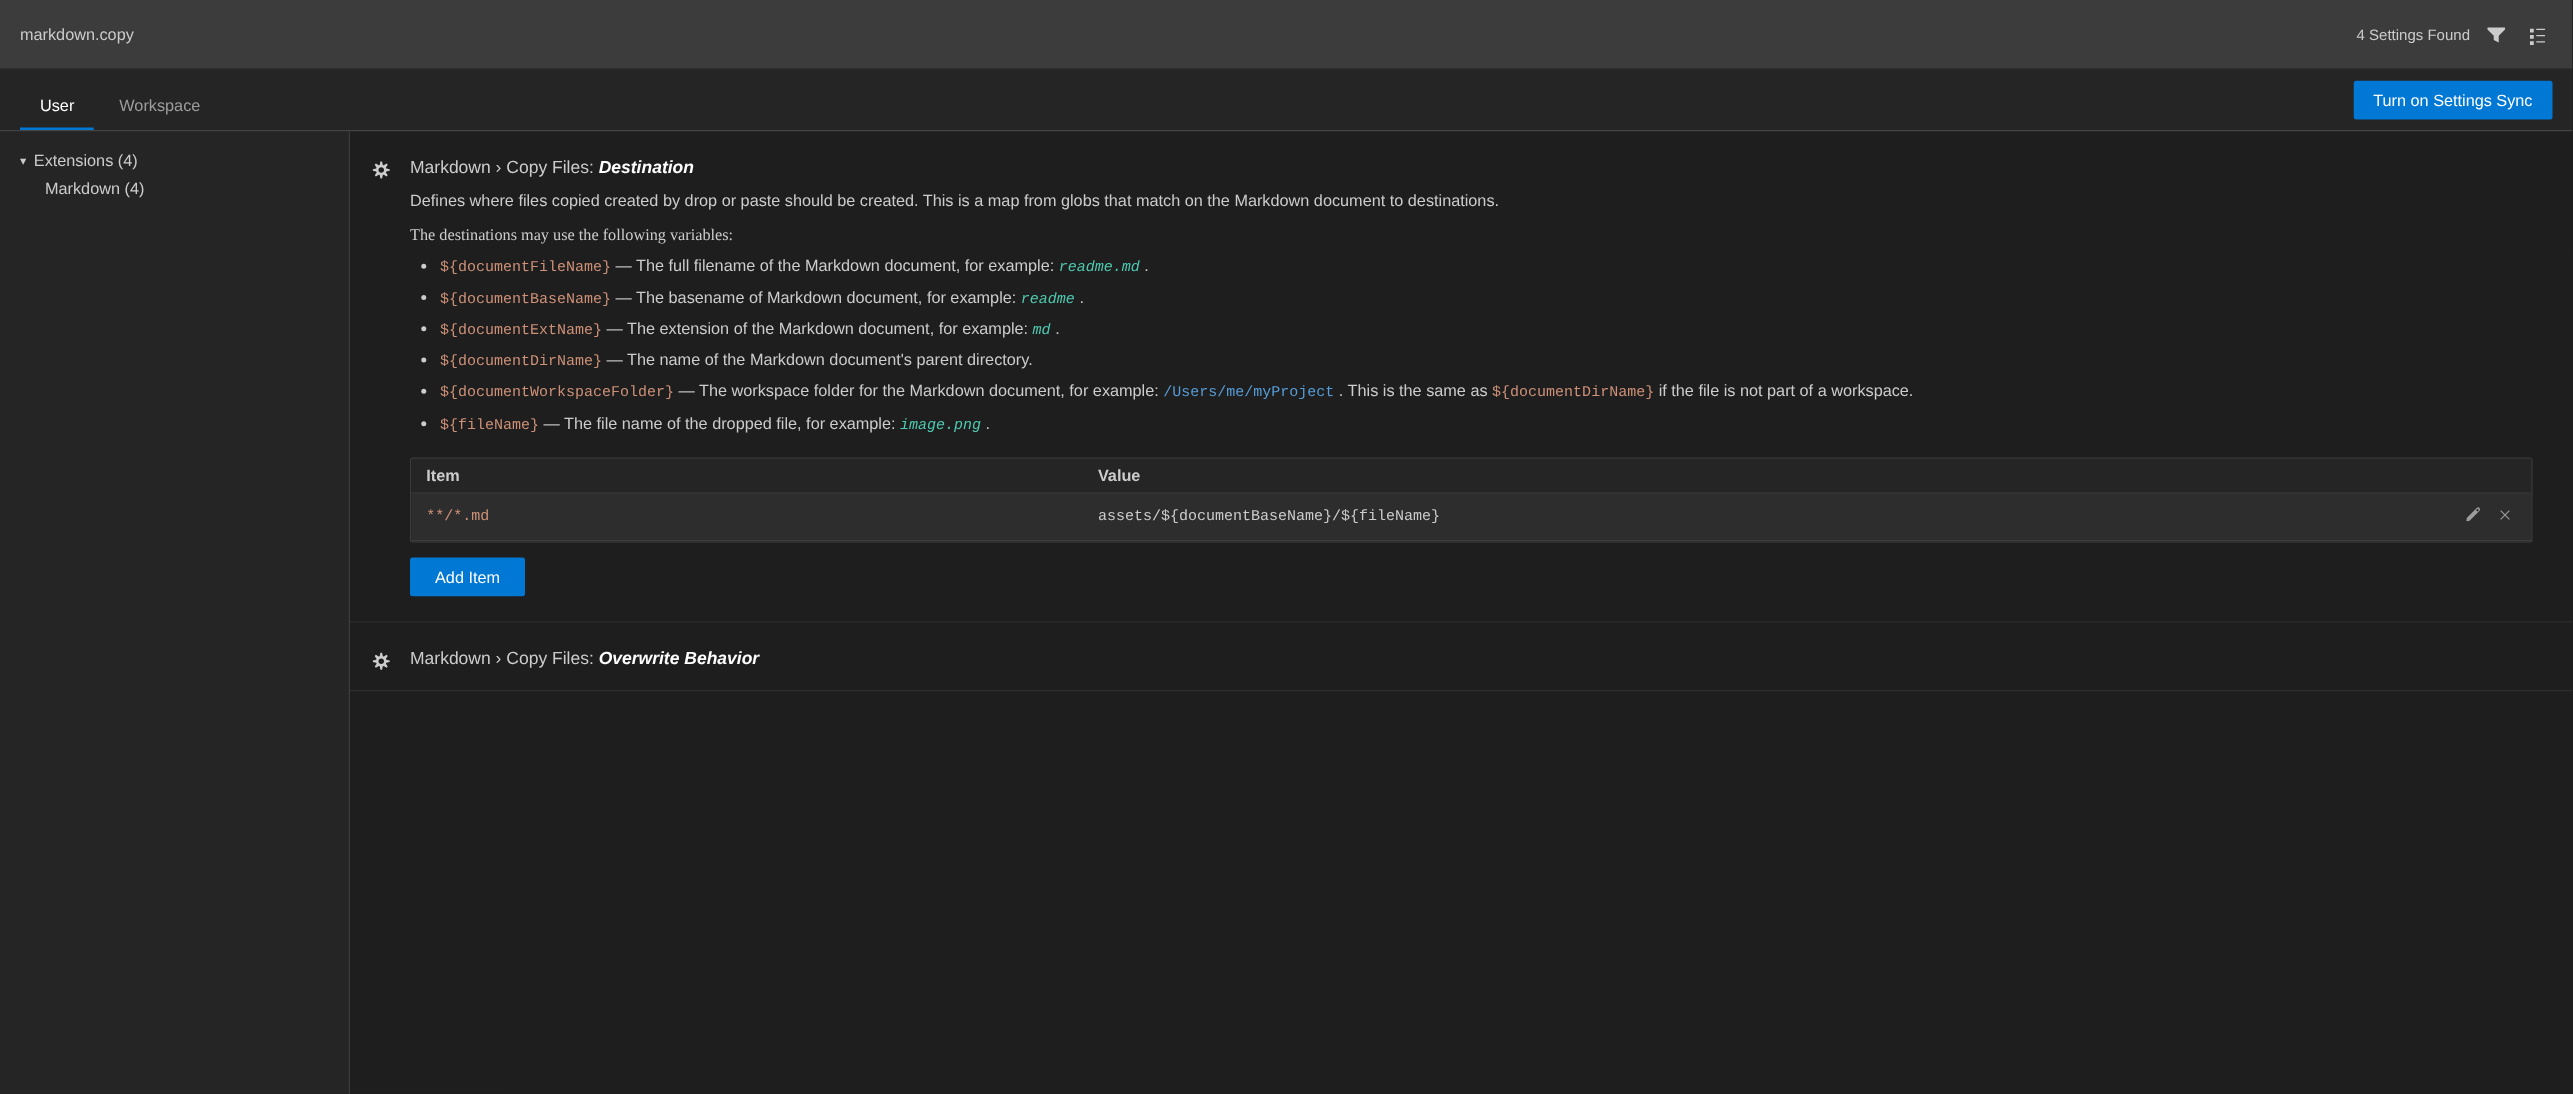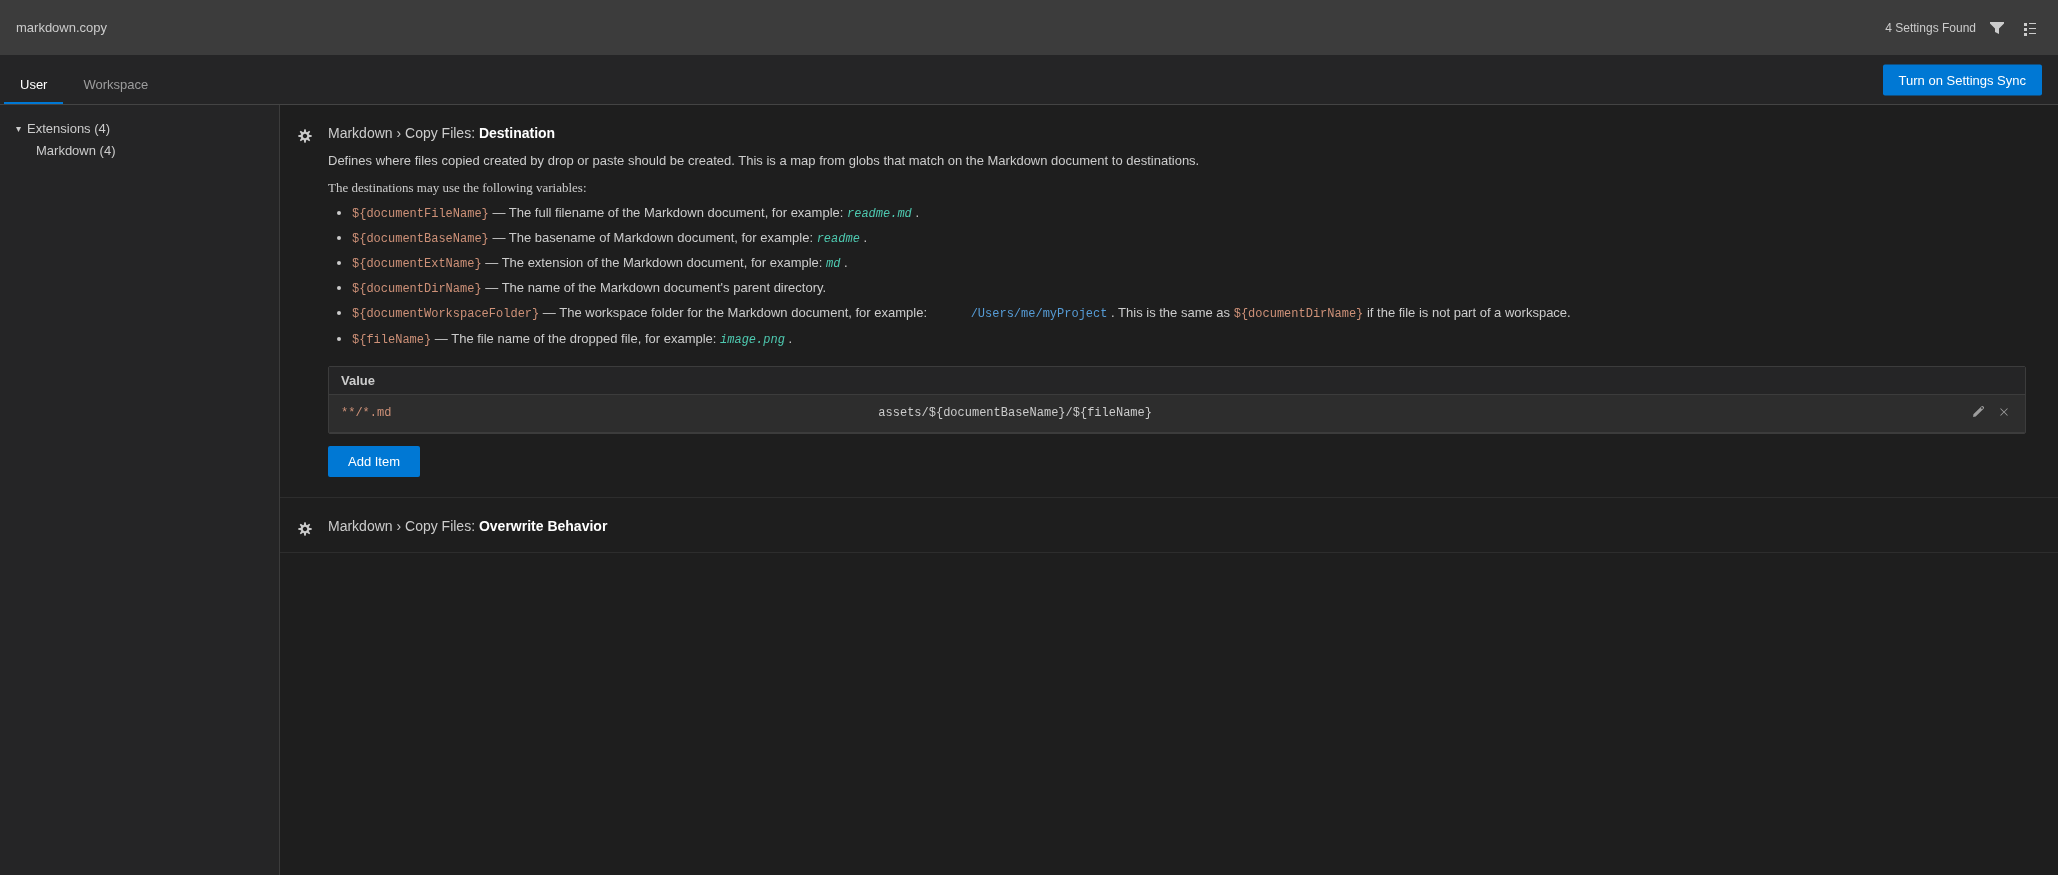--- a/index.html
+++ b/index.html
@@ -45,21 +45,21 @@
       display: flex;
       align-items: center;
     }
 
     
     .tabs-row {
       background: #252526;
       height: 50px;
       display: flex;
       align-items: flex-end;
-      padding: 0 4px;
+      padding: 0 16px;
       border-bottom: 1px solid #444;
       position: relative;
     }
     .tab {
       padding: 8px 16px 10px;
       cursor: pointer;
       font-size: 13px;
       color: #9d9d9d;
       border-bottom: 2px solid transparent;
       margin-right: 4px;
@@ -133,20 +133,21 @@
 
     .setting-title {
       font-size: 14px;
       font-weight: normal;
       color: #cccccc;
       margin-bottom: 10px;
     }
     .setting-title strong {
       font-weight: bold;
       color: #ffffff;
+      font-style: italic;
     }
 
     .setting-description {
       color: #cccccc;
       font-size: 13px;
       line-height: 1.6;
       margin-bottom: 4px;
     }
 
     .setting-description ul {
@@ -170,21 +171,20 @@
       color: #4ec9b0;
       font-family: 'Courier New', monospace;
       font-size: 12px;
       font-style: italic;
     }
 
     .var-blue {
       color: #569cd6;
       font-family: 'Courier New', monospace;
       font-size: 12px;
-      margin-left: 40px;
     }
 
     
     .settings-table {
       margin-top: 16px;
       border: 1px solid #3c3c3c;
       border-radius: 2px;
       overflow: hidden;
     }
 
@@ -377,20 +377,21 @@
               <span> — The file name of the dropped file, for example: </span>
               <span class="var-link">image.png</span>
               <span>.</span>
             </li>
           </ul>
         </div>
 
         
         <div class="settings-table">
           <div class="table-header">
+            <span>Item</span>
             <span>Value</span>
             <span></span>
           </div>
           <div class="table-row">
             <span class="table-cell-item">**/*.md</span>
             <span class="table-cell-value">assets/${documentBaseName}/${fileName}</span>
             <div class="table-cell-actions">
               <button class="action-btn" title="Edit">
                 <svg width="14" height="14" viewBox="0 0 16 16" fill="currentColor">
                   <path d="M13.23 1a2.03 2.03 0 0 0-1.43.59L2.75 10.64l-.34 2.97 2.97-.34 9.05-9.05A2.03 2.03 0 0 0 13.23 1zm-.7 1.41c.2 0 .39.08.54.22l.3.3a.77.77 0 0 1 0 1.08l-.8.8-1.38-1.38.8-.8c.15-.15.34-.22.54-.22zM3.9 11.3l1.08.3.25-.25-1.38-1.38-.25.25.3 1.08z"></path>

